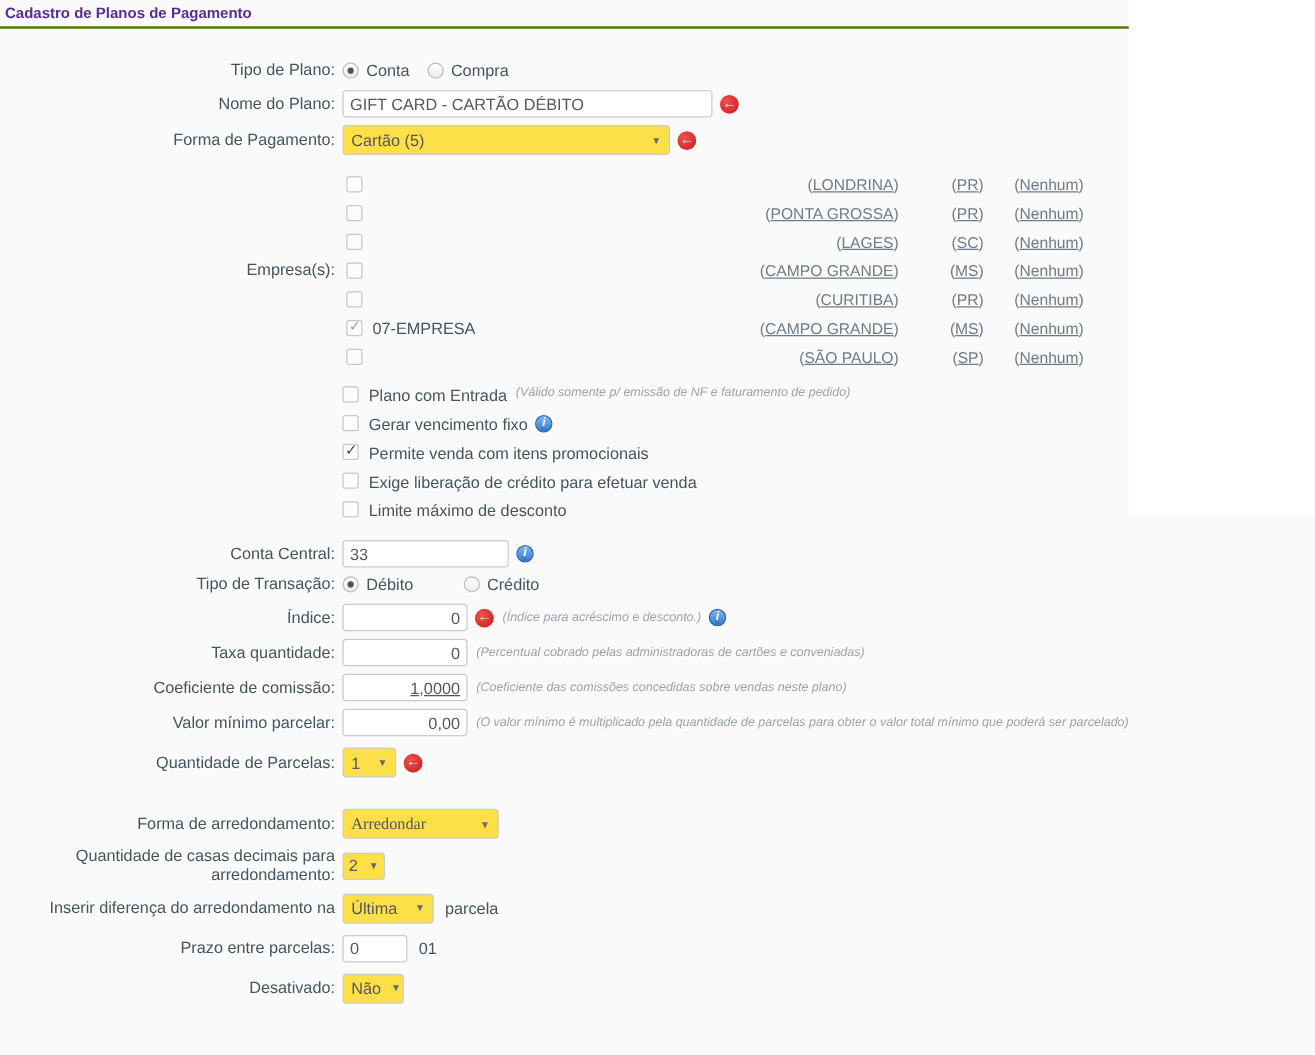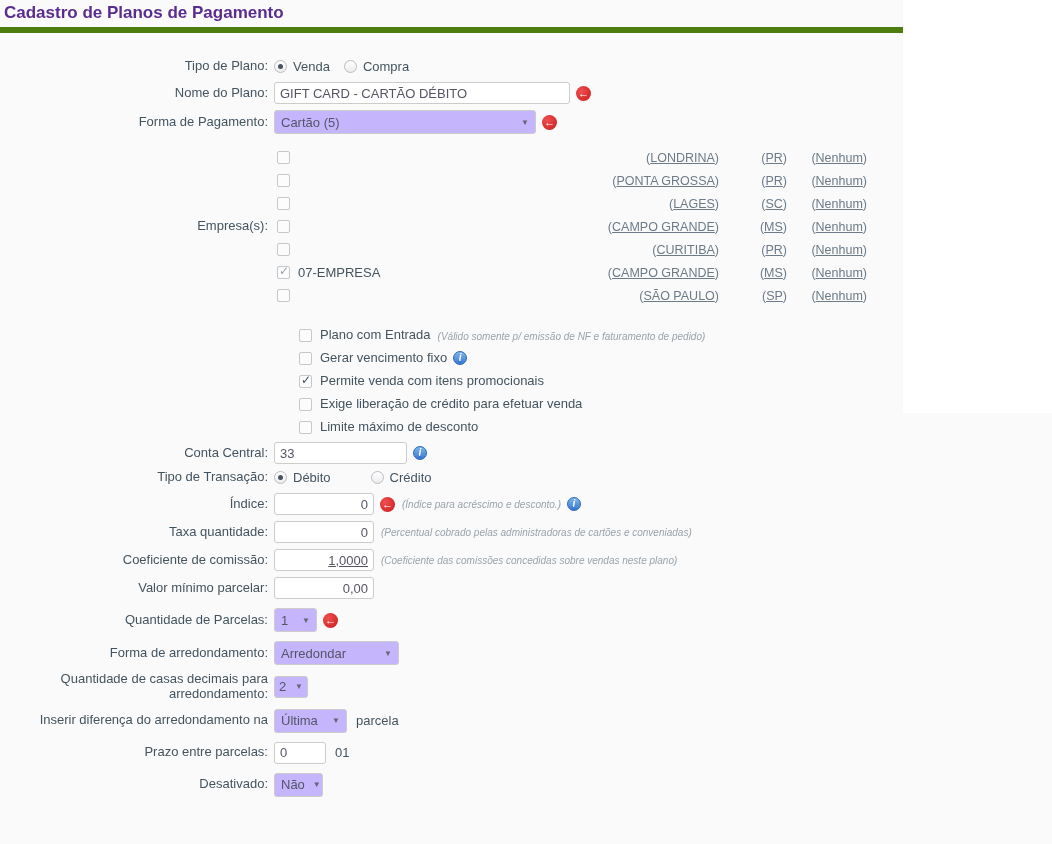--- a/index.html
+++ b/index.html
@@ -10,36 +10,36 @@
   html,body{margin:0;padding:0;}
   body{
     width:1052px;height:844px;overflow:hidden;position:relative;
     background:var(--c-bg);
     font-family:"Liberation Sans","DejaVu Sans",sans-serif;
     font-size:13px;color:var(--c-label);
   }
   .white-corner{position:absolute;left:903px;top:0;width:149px;height:413px;background:#ffffff;}
   .content{width:903px;position:relative;}
   .page-title{
-    font-size:17px;font-weight:bold;color:var(--c-title);
-    padding:3px 8px 4px 4px;border-bottom:6px solid #4d7c0f;
+    font-size:12px;font-weight:bold;color:var(--c-title);
+    padding:3px 8px 4px 4px;border-bottom:2px solid #4d7c0f;
   }
   .form{padding-top:26px;white-space:nowrap;}
   .row{display:flex;align-items:center;margin-bottom:6px;}
   .lbl{width:268px;flex:0 0 268px;text-align:right;color:var(--c-label);white-space:normal;line-height:1.15;}
   .ctl{margin-left:6px;display:flex;align-items:center;}
   
   .inp{
     border:1px solid #ccc;border-radius:3px;height:22px;padding:0 5px;
     color:#556;background:#fff;font-family:inherit;font-size:13px;outline:none;
   }
   .inp.num{text-align:right;}
   
   .sel{
-    border:1px solid #ccc;border-radius:3px;height:24px;background:#c4b5fd;
+    border:1px solid #ccc;border-radius:3px;height:24px;background:#fde047;
     display:inline-flex;align-items:center;justify-content:space-between;
     padding:0 6px;color:#556;cursor:default;
   }
   .sel .caret{font-size:8px;color:#667;margin-left:8px;}
   
   .rb{width:13px;height:13px;border:1px solid #b9bdc2;border-radius:50%;
       background:linear-gradient(#fff,#ececec);display:inline-block;position:relative;flex:0 0 13px;}
   .rb.on::after{content:'';position:absolute;left:3px;top:3px;width:5px;height:5px;border-radius:50%;background:#4a5560;}
   .rlab{margin:0 0 0 6px;}
   
@@ -70,41 +70,41 @@
   .emp-row-line{display:grid;grid-template-columns:330px 115px 68px 80px;align-items:center;height:23px;}
   .emp-c1{display:flex;align-items:center;gap:8px;padding-left:3px;}
   .emp-c2,.emp-c3,.emp-c4{text-align:right;}
   .lnk{color:var(--c-link);text-decoration:none;font-size:12.5px;cursor:pointer;}
   .lnk::before{content:'(';}
   .lnk::after{content:')';}
   .lnk .u{text-decoration:underline;}
   .emp-name{color:var(--c-label);}
   
   .flags{margin-left:274px;margin-bottom:8px;}
-  .flag-row{display:flex;align-items:flex-end;height:23px;margin-left:25px;}
+  .flag-row{display:flex;align-items:flex-start;height:23px;}
   .flag-label{margin-left:8px;}
   .suffix{margin-left:9px;color:var(--c-label);}
   .gap14{width:14px;flex:0 0 14px;}
   .gap40{width:40px;flex:0 0 40px;}
 </style>
 </head>
 <body>
 
 <div class="white-corner"></div>
 
 <div class="content">
   <div class="page-title">Cadastro de Planos de Pagamento</div>
 
   <div class="form">
 
     <div class="row" style="margin-bottom:8px;">
       <div class="lbl">Tipo de Plano:</div>
       <div class="ctl">
         <span class="rb on"></span>
-        <span class="rlab">Venda</span>
+        <span class="rlab">Conta</span>
         <span class="gap14"></span>
         <span class="rb"></span>
         <span class="rlab">Compra</span>
       </div>
     </div>
 
     <div class="row">
       <div class="lbl">Nome do Plano:</div>
       <div class="ctl">
         <input class="inp" style="width: 296px;" value="GIFT CARD - CARTÃO DÉBITO">
@@ -260,38 +260,39 @@
       <div class="ctl">
         <input class="inp num" style="width: 100px; text-decoration: underline;" value="1,0000">
         <span class="hint">(Coeficiente das comissões concedidas sobre vendas neste plano)</span>
       </div>
     </div>
 
     <div class="row" style="margin-bottom:9px;">
       <div class="lbl">Valor mínimo parcelar:</div>
       <div class="ctl">
         <input class="inp num" style="width: 100px;" value="0,00">
-      </div>
-    </div>
-
-    <div class="row" style="margin-bottom:9px;">
+        <span class="hint">(O valor mínimo é multiplicado pela quantidade de parcelas para obter o valor total mínimo que poderá ser parcelado)</span>
+      </div>
+    </div>
+
+    <div class="row" style="margin-bottom:25px;">
       <div class="lbl">Quantidade de Parcelas:</div>
       <div class="ctl">
         <span class="sel" style="width:43px;">
           <span>1</span>
           <span class="caret">▼</span>
         </span>
         <span class="req">←</span>
       </div>
     </div>
 
     <div class="row" style="margin-bottom:7px;">
       <div class="lbl">Forma de arredondamento:</div>
       <div class="ctl">
-        <span class="sel" style="width:125px;">
+        <span class="sel" style="width:125px;font-family:Liberation Serif, serif;">
           <span>Arredondar</span>
           <span class="caret">▼</span>
         </span>
       </div>
     </div>
 
     <div class="row" style="margin-bottom:7px;">
       <div class="lbl">Quantidade de casas decimais para arredondamento:</div>
       <div class="ctl">
         <span class="sel" style="width:34px;height:22px;padding:0 4px;">

